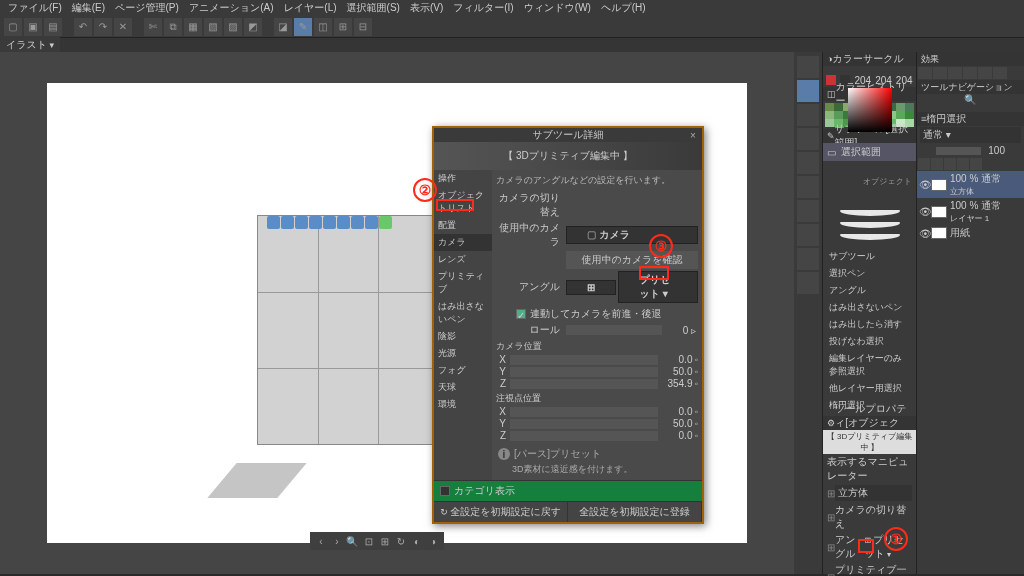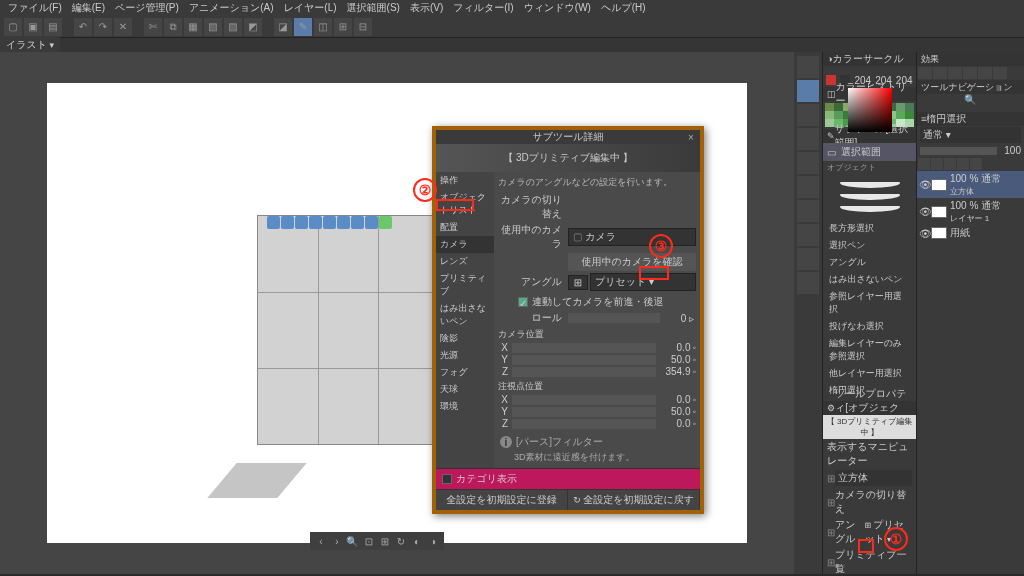--- a/index.html
+++ b/index.html
@@ -28,33 +28,33 @@
 
 .cube { position: absolute; left: 210px; top: 132px; width: 190px; height: 260px; }
 .cube-face { position: absolute; background: #d2d2d2; border: 1px solid #888; }
 .cube-front { width: 180px; height: 230px; left: 0; top: 0; }
 .grid-line { position: absolute; background: #999; }
 .cube-shadow { position: absolute; left: 175px; top: 380px; width: 70px; height: 35px; background: #c5c5c5; transform: skewX(-40deg); }
 .cube-handles { position: absolute; left: 220px; top: 133px; display: flex; gap: 1px; }
 .handle { width: 13px; height: 13px; background: #5a8cc7; border-radius: 2px; }
 
 
-.subtool-panel { position: absolute; left: 432px; top: 126px; width: 272px; background: #be185d; border: 4px solid #a16207; box-shadow: 2px 2px 8px rgba(0,0,0,0.5); }
+.subtool-panel { position: absolute; left: 432px; top: 126px; width: 272px; background: #15803d; border: 2px solid #a16207; box-shadow: 2px 2px 8px rgba(0,0,0,0.5); }
 .panel-titlebar { height: 14px; background: #3a3a3a; display: flex; align-items: center; justify-content: center; font-size: 9px; position: relative; }
 .panel-close { position: absolute; right: 2px; width: 10px; height: 10px; color: #aaa; }
 .panel-banner { height: 28px; background: linear-gradient(90deg, #555, #3a3a3a); display: flex; align-items: center; justify-content: center; font-size: 10px; position: relative; }
 .panel-body { display: flex; }
 .panel-categories { width: 58px; background: #444; }
 .cat-item { padding: 2px 4px; font-size: 9px; color: #ccc; cursor: pointer; }
 .cat-item.selected { background: #333; }
 .panel-content { flex: 1; padding: 4px; background: #4a4a4a; }
 .content-row { display: flex; align-items: center; margin-bottom: 2px; font-size: 9px; }
 .content-row .lbl { width: 70px; text-align: right; padding-right: 6px; color: #ccc; }
 .content-btn { flex: 1; background: #555; padding: 2px 4px; text-align: center; }
-.content-select { flex: 1; background: #333; padding: 1px 4px; border: 1px solid #222; }
+.content-select { flex: 1; background: #333; padding: 1px 20px; border: 1px solid #222; font-weight: bold; }
 .slider-row { display: flex; align-items: center; margin-bottom: 1px; font-size: 9px; }
 .slider-row .lbl { width: 14px; text-align: right; padding-right: 4px; }
 .slider-track { flex: 1; height: 10px; background: #555; position: relative; }
 .slider-val { width: 36px; text-align: right; padding-right: 2px; }
 .section-title { font-size: 9px; color: #ccc; margin: 3px 0 1px; }
 .panel-footer { display: flex; border-top: 1px solid #333; }
 .footer-btn { flex: 1; padding: 3px; text-align: center; font-size: 9px; background: #444; border-right: 1px solid #333; }
 .checkbox-row { display: flex; align-items: center; font-size: 9px; padding: 2px 0; }
 .checkbox { width: 10px; height: 10px; background: #333; border: 1px solid #666; margin-right: 4px; }
 .info-row { display: flex; align-items: center; font-size: 9px; padding: 2px; color: #aaa; }
@@ -262,32 +262,32 @@
             <span>◦</span>
           </div>
         <div class="slider-row">
             <span class="lbl">Z</span>
             <div class="slider-track"></div>
             <span class="slider-val">0.0</span>
             <span>◦</span>
           </div>
         <div class="info-row" style="margin-top:4px">
             <div class="info-icon">i</div>
-            <span>[パース]フィルター</span>
+            <span>[パース]プリセット</span>
           </div>
         <div style="font-size:9px;color:#aaa;padding-left:16px">3D素材に遠近感を付けます。</div>
       </div>
     </div>
     <div class="checkbox-row" style="padding:3px 6px;border-top:1px solid #333">
       <div class="checkbox"></div>
       <span>カテゴリ表示</span>
     </div>
     <div class="panel-footer">
+      <div class="footer-btn">↻ <span>全設定を初期設定に戻す</span></div>
       <div class="footer-btn"><span>全設定を初期設定に登録</span></div>
-      <div class="footer-btn">↻ <span>全設定を初期設定に戻す</span></div>
     </div>
   </div>
 
   <div class="right-tools">
     <div class="rt-btn"></div>
     <div class="rt-btn" style="background:#5a7ca8"></div>
     <div class="rt-btn"></div>
     <div class="rt-btn"></div>
     <div class="rt-btn"></div>
     <div class="rt-btn"></div>
@@ -340,32 +340,32 @@
         <div class="swatch" style="background:#8ac88a"></div>
         <div class="swatch" style="background:#6ab86a"></div>
         <div class="swatch" style="background:#c8e8c8"></div>
         <div class="swatch" style="background:#a8d8a8"></div>
     </div>
     <div class="panel-header">✎ <span>サブツール[選択範囲]</span></div>
     <div class="st-item sel" style="background:#556">
         <span style="width:14px">▭</span>
         <span>選択範囲</span>
       </div>
-    <div style="text-align:left;font-size:8px;padding:1px 4px;color:#999">オブジェクト</div>
+    <div style="text-align:right;font-size:8px;padding:15px 4px;color:#999">オブジェクト</div>
     <div class="wave-icon">
       <div class="wave-line"></div>
         <div class="wave-line"></div>
         <div class="wave-line"></div>
     </div>
     <div class="subtool-list">
-      <div class="st-item">長方形選択</div>
+      <div class="st-item">サブツール</div>
       <div class="st-item">選択ペン</div>
       <div class="st-item">アングル</div>
       <div class="st-item">はみ出さないペン</div>
-      <div class="st-item">参照レイヤー用選択</div>
+      <div class="st-item">はみ出したら消す</div>
       <div class="st-item">投げなわ選択</div>
       <div class="st-item">編集レイヤーのみ参照選択</div>
       <div class="st-item">他レイヤー用選択</div>
       <div class="st-item">楕円選択</div>
     </div>
     <div class="panel-header">⚙ <span>ツールプロパティ[オブジェクト]</span></div>
     <div style="background:#ddd;color:#333;text-align:center;font-size:8px;padding:1px">【 3Dプリミティブ編集中 】</div>
     <div class="prop-item">
         <span>表示するマニピュレーター</span>
       </div>
@@ -398,21 +398,21 @@
       <div class="rt-btn" style="width:14px;height:12px"></div>
       <div class="rt-btn" style="width:14px;height:12px"></div>
       <div class="rt-btn" style="width:14px;height:12px"></div>
     </div>
     <div class="panel-header">ツールナビゲーション</div>
     <div style="height:18px;text-align:center;color:#888">🔍</div>
     <div class="panel-header">≡ <span>楕円選択</span></div>
     <div style="display:flex;padding:1px 3px;font-size:9px;align-items:center">
       <div style="flex:1;background:#333;padding:1px 3px"><span>通常</span> ▾</div>
     </div>
-    <div style="display:flex;padding:1px 3px;font-size:9px;align-items:center">
+    <div style="display:flex;padding:1px 19px;font-size:9px;align-items:center">
       <div style="flex:1;height:8px;background:#555"></div>
       <span style="width:24px;text-align:right">100</span>
     </div>
     <div style="display:flex;gap:1px;padding:1px">
       <div class="rt-btn" style="width:12px;height:12px"></div>
       <div class="rt-btn" style="width:12px;height:12px"></div>
       <div class="rt-btn" style="width:12px;height:12px"></div>
       <div class="rt-btn" style="width:12px;height:12px"></div>
       <div class="rt-btn" style="width:12px;height:12px"></div>
     </div>

